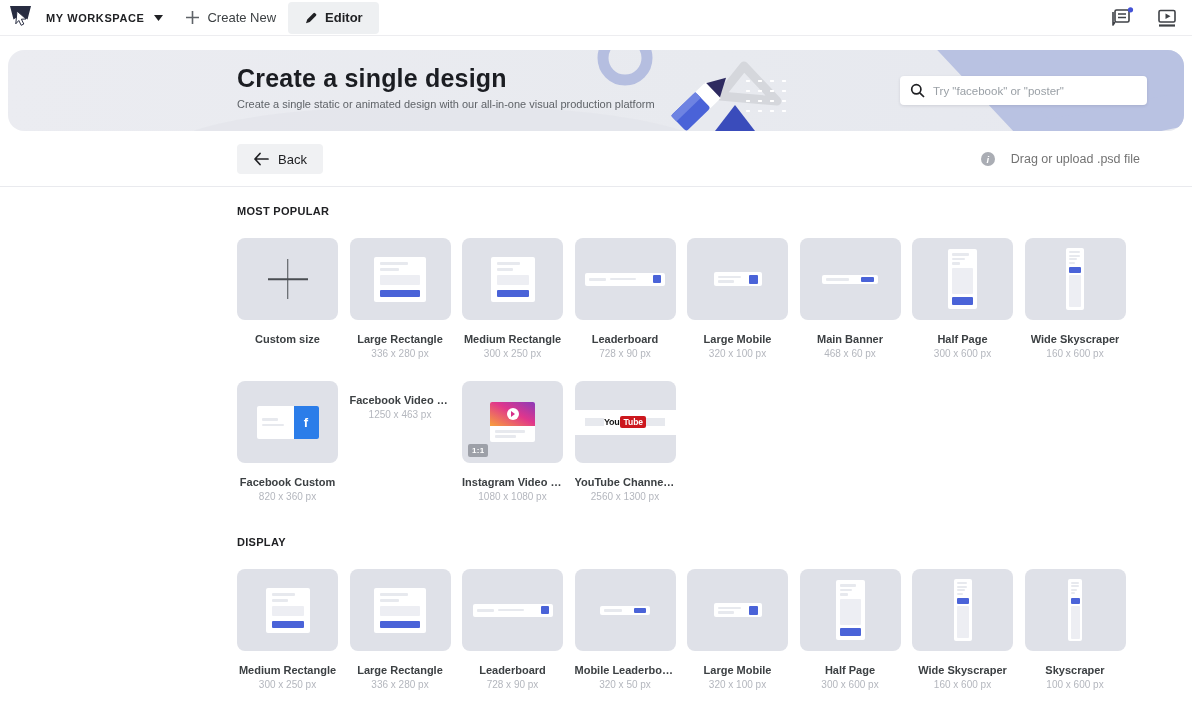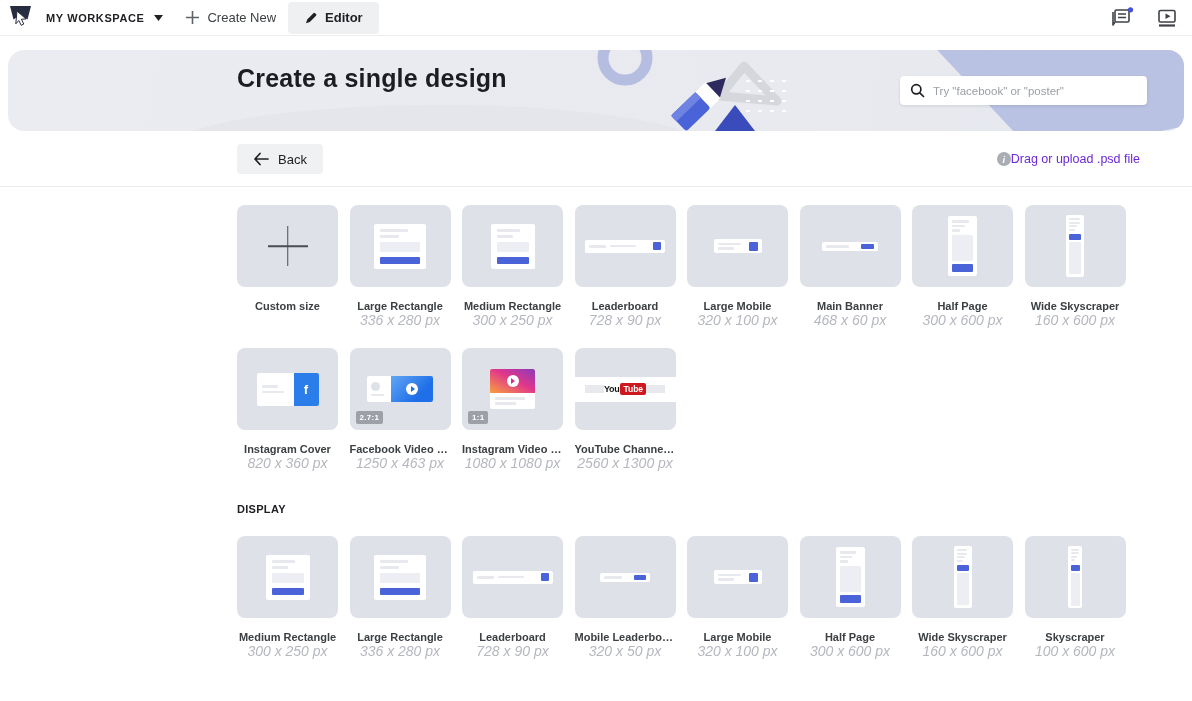--- a/index.html
+++ b/index.html
@@ -43,37 +43,37 @@
 
   
   .actionrow { display:flex; align-items:center; margin:13px 52px 0 237px; height:30px; }
   .back-btn { display:flex; align-items:center; gap:9px; background:#f0f1f3; border:none;
     border-radius:4px; height:30px; padding:0 16px; font-size:13px; font-weight:500; color:#202124;
     cursor:pointer; font-family:inherit; }
   .actionrow-spacer { flex:1; }
   .info-dot { width:14px; height:14px; border-radius:50%; background:#aaadb4; color:#fff;
     font-size:9.5px; font-weight:bold; display:flex; align-items:center; justify-content:center;
     font-style:italic; }
-  .psd-hint { margin-left:0; font-size:12.5px; color:#6d28d9; }
+  .psd-hint { margin-left:16px; font-size:12.5px; color:#737373; }
   .psd-btn { margin-left:16px; background:#eef0f2; border:none; border-radius:4px; height:28px;
     padding:0 14px; font-size:12px; font-weight:bold; color:#202124; cursor:pointer; font-family:inherit; }
   .divider { margin-top:12px; border-top:1px solid #e9eaee; }
 
   
   .content { padding:18px 0 0 237px; }
   .section { margin-bottom:34px; }
   .section-label { font-size:11px; font-weight:bold; letter-spacing:.3px; color:#202124;
     margin-bottom:21px; }
   .card-grid { display:flex; flex-wrap:wrap; column-gap:11.5px; row-gap:22px; width:892px; }
   .card-item { width:101px; display:flex; flex-direction:column; align-items:center; }
   .tile { width:101px; height:82px; background:#dfe1e8; border-radius:8px; display:flex;
     align-items:center; justify-content:center; position:relative; overflow:hidden; cursor:pointer; }
   .card-title { margin-top:13px; font-size:11px; font-weight:bold; color:#3c4043; max-width:101px;
     white-space:nowrap; overflow:hidden; text-overflow:ellipsis; text-align:center; line-height:12px; }
-  .card-size { margin-top:3px; font-size:14px; color:#b4b7be; line-height:11px; min-height:11px;font-style:italic; }
+  .card-size { margin-top:3px; font-size:10px; color:#b4b7be; line-height:11px; min-height:11px; }
 
   
   .pv { background:#fff; border-radius:2px; position:relative; display:flex; }
   .pv .ln { height:3px; background:#e7e9ee; border-radius:1px; flex:0 0 auto; }
   .pv .blk { background:#edeef3; border-radius:1px; }
   .pv .bar { background:var(--accent,#4a63d8); border-radius:1px; flex:0 0 auto; }
   .pv-col { flex-direction:column; }
   .pv-row { flex-direction:row; align-items:center; }
 
   .plus-mark { position:relative; width:40px; height:40px; }
@@ -159,20 +159,21 @@
     <g transform="rotate(46 50 32)">
       <polygon points="50,0 39,20 61,20" fill="#2e2a60"></polygon>
       <path d="M39 18 h22 v14 a5 5 0 0 1 -7 3 a5 5 0 0 1 -8 0 a5 5 0 0 1 -7 -3 z" fill="#ffffff"></path>
       <rect x="39" y="32" width="22" height="34" rx="3" fill="#4a63d8"></rect>
       <rect x="39" y="32" width="8" height="34" fill="#6e83e2"></rect>
     </g>
   </svg>
   <div class="hero-tri-blue"></div>
   <div class="hero-text">
     <div class="hero-title">Create a single design</div>
+    <div class="hero-sub">Create a single static or animated design with our all-in-one visual production platform</div>
   </div>
   <div class="hero-search">
     <svg width="15" height="15" viewBox="0 0 15 15">
       <circle cx="6.3" cy="6.3" r="4.6" fill="none" stroke="#202124" stroke-width="1.7"></circle>
       <path d="M9.8 9.8 L14 14" stroke="#202124" stroke-width="1.7"></path>
     </svg>
     <input type="text" placeholder="Try &quot;facebook&quot; or &quot;poster&quot;" style="">
   </div>
 </div>
 
@@ -184,20 +185,21 @@
     <span>Back</span>
   </button>
   <span class="actionrow-spacer"></span>
   <span class="info-dot">i</span>
   <span class="psd-hint">Drag or upload .psd file</span>
 </div>
 <div class="divider"></div>
 
 <div class="content" id="sections-root">
     <div class="section">
+      <div class="section-label">MOST POPULAR</div>
       <div class="card-grid">
         <div class="card-item">
           <div class="tile">
             <div class="plus-mark"></div>
           </div>
           <div class="card-title">Custom size</div>
           <div class="card-size"></div>
         </div>
         <div class="card-item">
           <div class="tile">
@@ -287,38 +289,24 @@
         <div class="card-item">
           <div class="tile">
             <div class="pv pv-row" style="width: 62px; height: 33px; overflow: hidden;">
               <div style="flex: 1 1 0%; padding: 7px 5px; display: flex; flex-direction: column; gap: 3px;">
                 <span class="ln" style="width: 60%; height: 2.5px;"></span>
                 <span class="ln" style="width: 85%; height: 2.5px;"></span>
               </div>
               <div class="fbc-f" style="width: 25px;">f</div>
             </div>
           </div>
-          <div class="card-title">Instagram Cover</div>
+          <div class="card-title">Facebook Custom</div>
           <div class="card-size">820 x 360 px</div>
         </div>
         <div class="card-item">
-          <div class="tile">
-            <div class="pv pv-row" style="width: 66px; height: 26px; overflow: hidden;">
-              <div style="width: 24px; padding: 4px; display: flex; flex-direction: column; gap: 3px;">
-                <div class="avatar-circle"></div>
-                <span class="ln" style="width: 80%; height: 2.5px;"></span>
-              </div>
-              <div class="fbv-right">
-                <div class="play-circle">
-                  <span class="play-tri"></span>
-                </div>
-              </div>
-            </div>
-            <span class="ratio-badge">2.7:1</span>
-          </div>
           <div class="card-title">Facebook Video Cover</div>
           <div class="card-size">1250 x 463 px</div>
         </div>
         <div class="card-item">
           <div class="tile">
             <div class="pv pv-col" style="width: 45px; height: 40px; overflow: hidden;">
               <div class="ig-top">
                 <div class="play-circle">
                   <span class="play-tri"></span>
                 </div>

